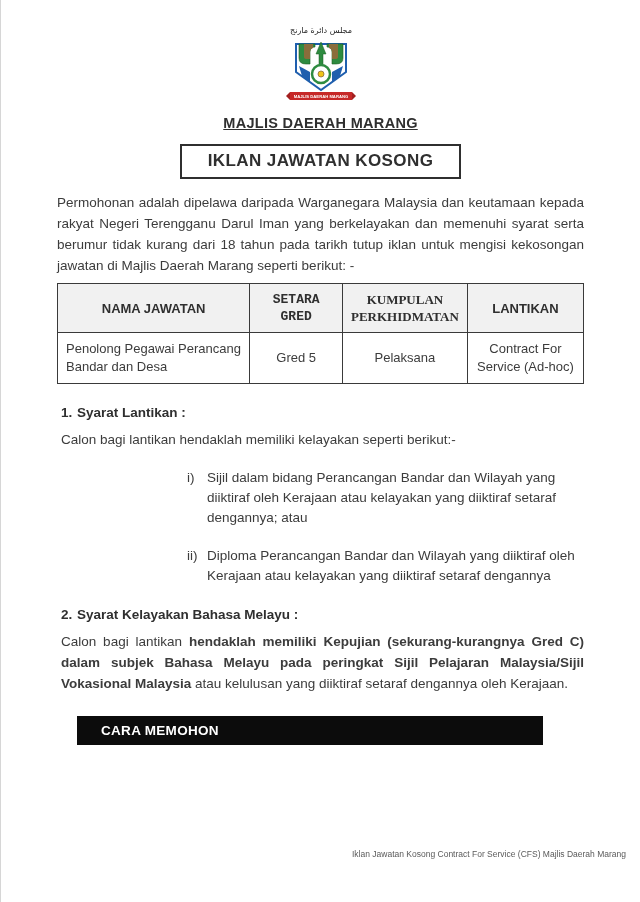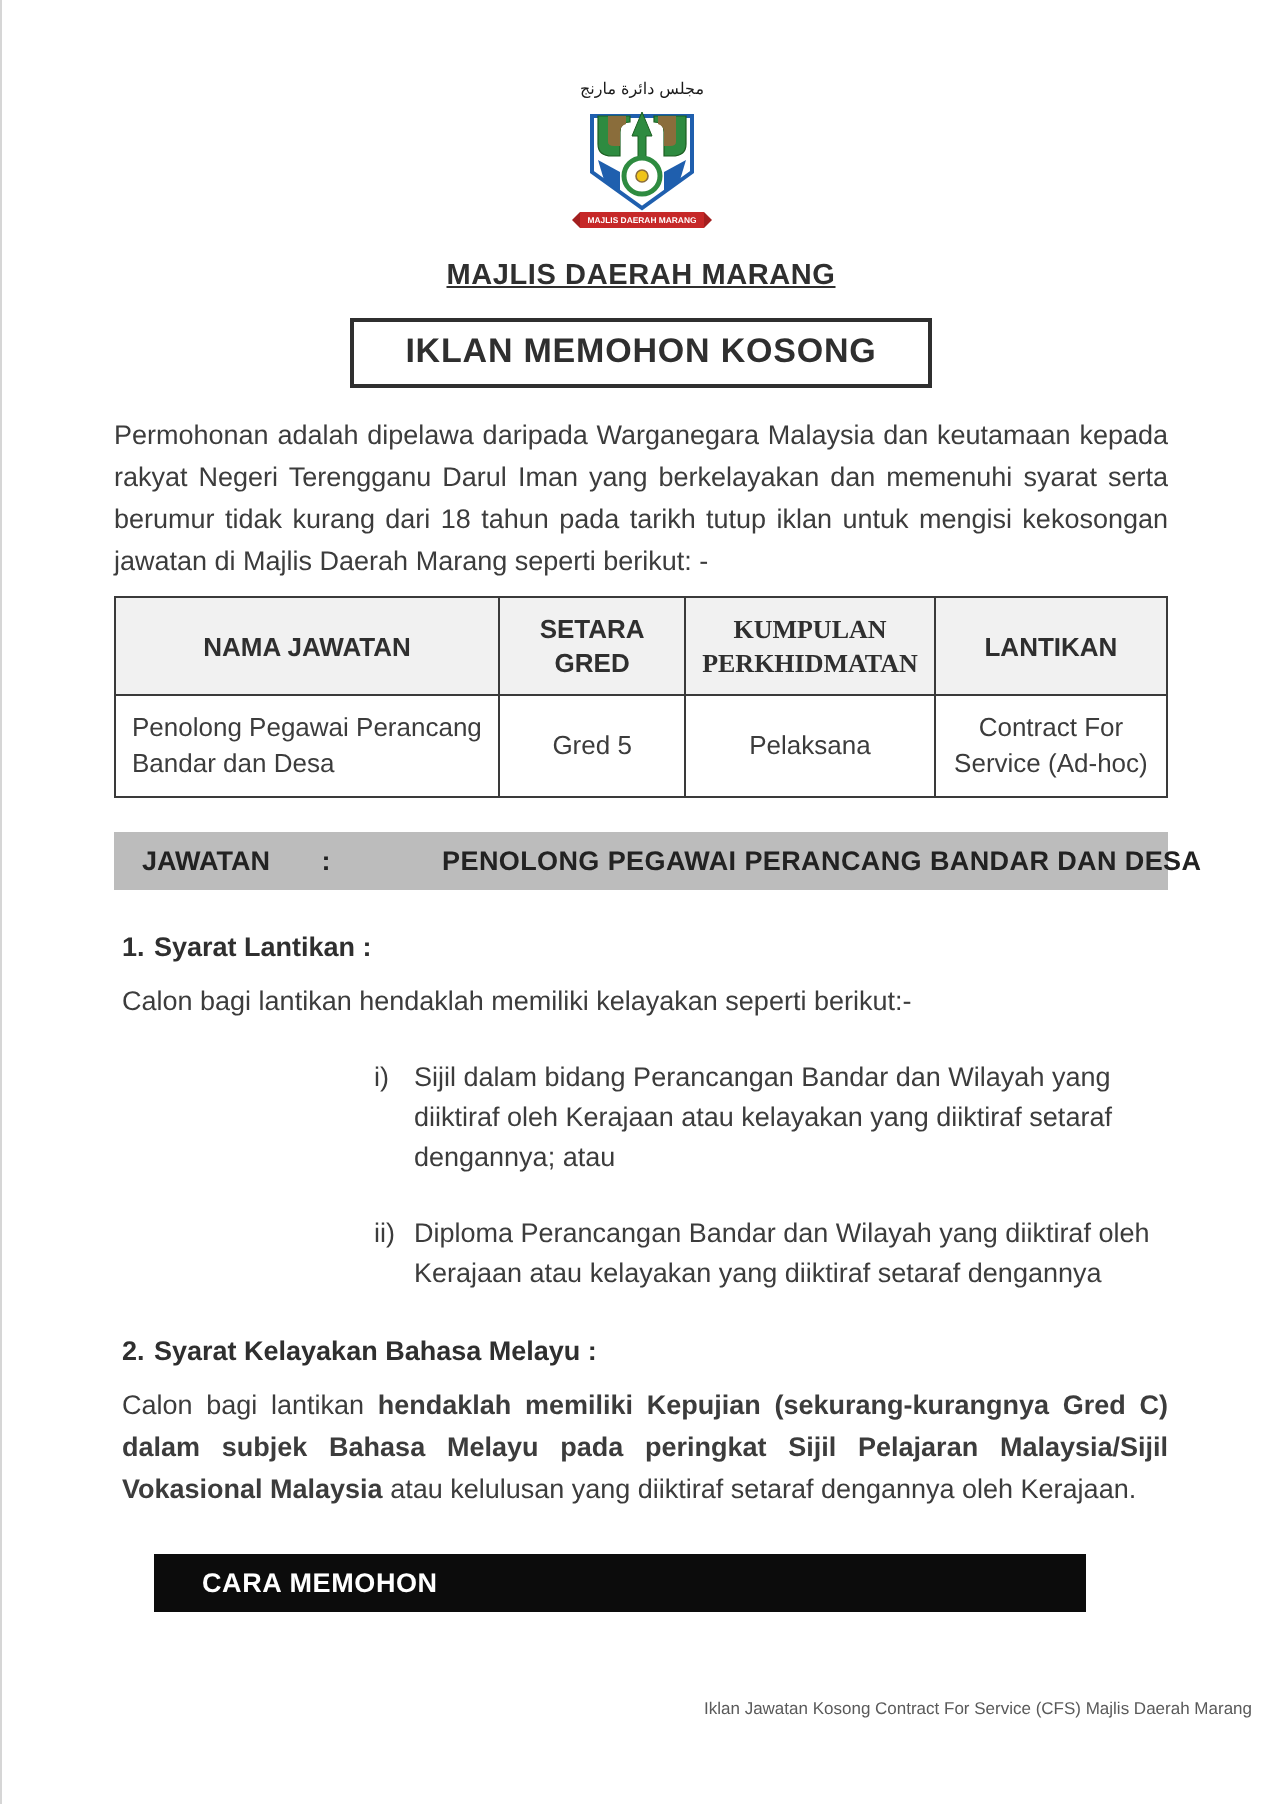--- a/index.html
+++ b/index.html
@@ -13,21 +13,21 @@
     position: relative;
     width: 640px;
     height: 902px;
     background: #ffffff;
     border-left: 1px solid #d6d6d6;
     overflow: hidden;
   }
   .content { padding: 0 56px; }
 
   
-  .logo-wrap { text-align: center; margin-top: 38px; }
+  .logo-wrap { text-align: center; margin-top: 24px; }
   .logo-wrap svg { display: inline-block; }
 
   
   .org-title {
     text-align: center;
     font-weight: bold;
     font-size: 14.5px;
     color: #2f2f2f;
     text-decoration: underline;
     margin-top: 7px;
@@ -67,21 +67,21 @@
   table.jobs th {
     background: #f1f1f1;
     font-weight: bold;
     text-align: center;
     font-size: 13px;
     color: #2f2f2f;
     line-height: 17px;
   }
   table.jobs td { text-align: center; line-height: 18px; }
   table.jobs td.col-name { text-align: left; }
-  .w-name { width: 38%; } .w-gred { width: 18%; } .w-kump { width: 21.5%; font-family: Liberation Serif, serif; } .w-lant { width: 22.5%; }
+  .w-name { width: 38%; } .w-gred { width: 18%; font-family: Liberation Mono, monospace; } .w-kump { width: 21.5%; font-family: Liberation Serif, serif; } .w-lant { width: 22.5%; }
 
   
   .jawatan-bar {
     margin-top: 17px;
     background: #bcbcbc;
     height: 29px;
     line-height: 29px;
     padding-left: 14px;
     font-weight: bold;
     font-size: 13.5px;
@@ -174,21 +174,21 @@
         <path d="M8 68 L70 68 L70 76 L8 76 Z" fill="#c62828"></path>
         <path d="M8 68 L4 72 L8 76 Z" fill="#a31f1f"></path>
         <path d="M70 68 L74 72 L70 76 Z" fill="#a31f1f"></path>
         <text x="39" y="73.5" text-anchor="middle" font-size="4.2" font-weight="bold" fill="#ffffff" font-family="Liberation Sans, sans-serif">MAJLIS DAERAH MARANG</text>
       </svg>
     </div>
 
     <div class="org-title">MAJLIS DAERAH MARANG</div>
 
     <div class="title-box-row">
-      <div class="title-box">IKLAN MEMOHON KOSONG</div>
+      <div class="title-box">IKLAN JAWATAN KOSONG</div>
     </div>
 
     <p class="intro">Permohonan adalah dipelawa daripada Warganegara Malaysia dan keutamaan kepada rakyat Negeri Terengganu Darul Iman yang berkelayakan dan memenuhi syarat serta berumur tidak kurang dari 18 tahun pada tarikh tutup iklan untuk mengisi kekosongan jawatan di Majlis Daerah Marang seperti berikut: -</p>
 
     <table class="jobs">
       <thead>
         <tr>
           <th class="w-name">NAMA JAWATAN</th>
           <th class="w-gred">SETARA GRED</th>
           <th class="w-kump">KUMPULAN PERKHIDMATAN</th>
@@ -198,25 +198,20 @@
       <tbody>
         <tr>
           <td class="col-name">Penolong Pegawai Perancang Bandar dan Desa</td>
           <td>Gred 5</td>
           <td>Pelaksana</td>
           <td>Contract For Service (Ad-hoc)</td>
         </tr>
       </tbody>
     </table>
 
-    <div class="jawatan-bar">
-      <span class="jb-label">JAWATAN</span>
-      <span class="jb-colon">:</span>
-      <span class="jb-value">PENOLONG PEGAWAI PERANCANG BANDAR DAN DESA</span>
-    </div>
 
     <div class="section">
       <div class="sec-heading">
         <span class="num">1.</span><span>Syarat Lantikan :</span>
       </div>
       <p class="sec-body">Calon bagi lantikan hendaklah memiliki kelayakan seperti berikut:-</p>
       <div class="req-item">
         <span class="marker">i)</span>
         <span class="req-text">Sijil dalam bidang Perancangan Bandar dan Wilayah yang diiktiraf oleh Kerajaan atau kelayakan yang diiktiraf setaraf dengannya; atau</span>
       </div>

